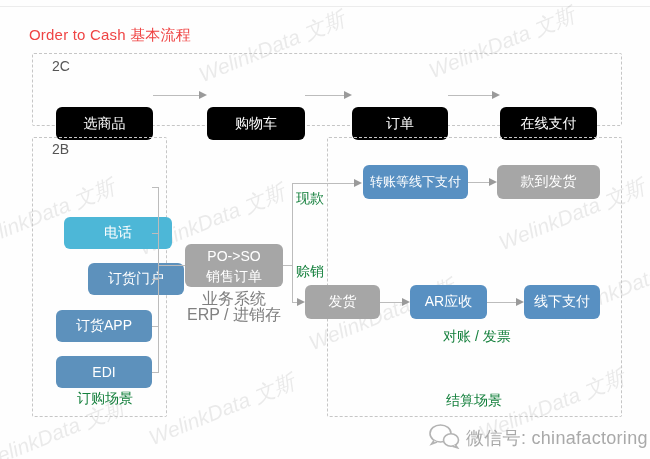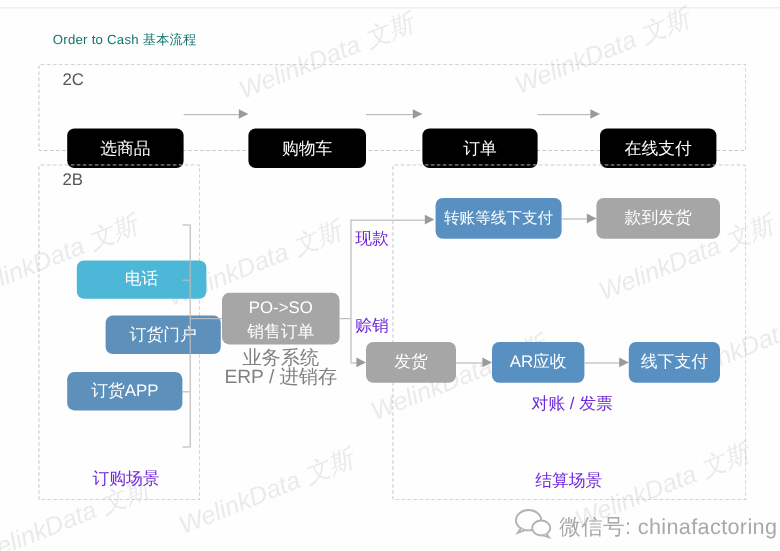--- a/index.html
+++ b/index.html
@@ -1,40 +1,40 @@
 <!DOCTYPE html>
 <html><head>
 <meta charset="utf-8">
 <style>
   html,body{margin:0;padding:0;background:#fff;}
   #canvas{
     position:relative;width:650px;height:459px;background:#fefefe;overflow:hidden;
     font-family:"Liberation Sans","DejaVu Sans",sans-serif;
   }
   .topline{position:absolute;left:0;top:6px;width:650px;height:1px;background:#ececec;}
-  .title{position:absolute;left:44px;top:26px;font-size:11px;color:#0f766e;letter-spacing:.2px;}
+  .title{position:absolute;left:29px;top:26px;font-size:15px;color:#ef4444;letter-spacing:.2px;}
   .dashedbox{position:absolute;border:1px dashed #c6c6c6;border-radius:2px;}
   .grouplabel{position:absolute;font-size:14px;color:#555;}
   .node{
     position:absolute;border-radius:6px;color:#fff;font-size:14px;
     display:flex;align-items:center;justify-content:center;text-align:center;
     box-sizing:border-box;
   }
   .orange{background:#000000;margin-top:28px;}
   .lightblue{background:#4db7d7;}
   .steelblue{background:#5d91bc;}
   .payblue{background:#5890c2;}
   .graybox{background:#a6a6a6;}
   .ln{position:absolute;background:#bcbcbc;}
   .ah{
     position:absolute;width:0;height:0;
     border-top:4.5px solid transparent;border-bottom:4.5px solid transparent;
     border-left:8px solid #9a9a9a;
   }
-  .smalllabel{position:absolute;font-size:14px;color:#6d28d9;white-space:nowrap;}
+  .smalllabel{position:absolute;font-size:14px;color:#15803d;white-space:nowrap;}
   .caption{position:absolute;font-size:16px;color:#808080;text-align:center;line-height:16px;white-space:nowrap;}
   .po-text{line-height:20px;font-size:14px;}
   .wm{
     position:absolute;font-size:21px;font-style:italic;color:rgba(60,60,60,0.10);
     white-space:nowrap;transform:rotate(-22deg);transform-origin:left center;pointer-events:none;
   }
   .footer{position:absolute;left:428px;top:423px;display:flex;align-items:center;gap:6px;}
   .footer-text{font-size:18px;color:#a9a9a9;letter-spacing:.3px;}
 </style>
 </head>
@@ -71,20 +71,21 @@
   <div class="ah" style="left:344px;top:91px;"></div>
   <div class="ln" style="left:448px;top:95px;width:44px;height:1px;"></div>
   <div class="ah" style="left:492px;top:91px;"></div>
 
   <div class="dashedbox" style="left:32px;top:137px;width:133px;height:278px;"></div>
   <div class="grouplabel" style="left:52px;top:141px;">2B</div>
 
   <div class="node lightblue" style="left:64px;top:217px;width:108px;height:32px;">电话</div>
   <div class="node steelblue" style="left:56px;top:263px;width:96px;height:32px;margin-left:32px;">订货门户</div>
   <div class="node steelblue" style="left:56px;top:310px;width:96px;height:32px;">订货APP</div>
+  <div class="node steelblue" style="left:56px;top:356px;width:96px;height:32px;">EDI</div>
 
   <div class="smalllabel" style="left:74px;top:390px;width:62px;text-align:center;">订购场景</div>
 
   <div class="ln" style="left:152px;top:187px;width:6px;height:1px;"></div>
   <div class="ln" style="left:152px;top:233px;width:6px;height:1px;"></div>
   <div class="ln" style="left:152px;top:279px;width:6px;height:1px;"></div>
   <div class="ln" style="left:152px;top:326px;width:6px;height:1px;"></div>
   <div class="ln" style="left:152px;top:372px;width:6px;height:1px;"></div>
   <div class="ln" style="left:158px;top:187px;width:1px;height:186px;"></div>
   <div class="ln" style="left:158px;top:265px;width:27px;height:1px;"></div>

